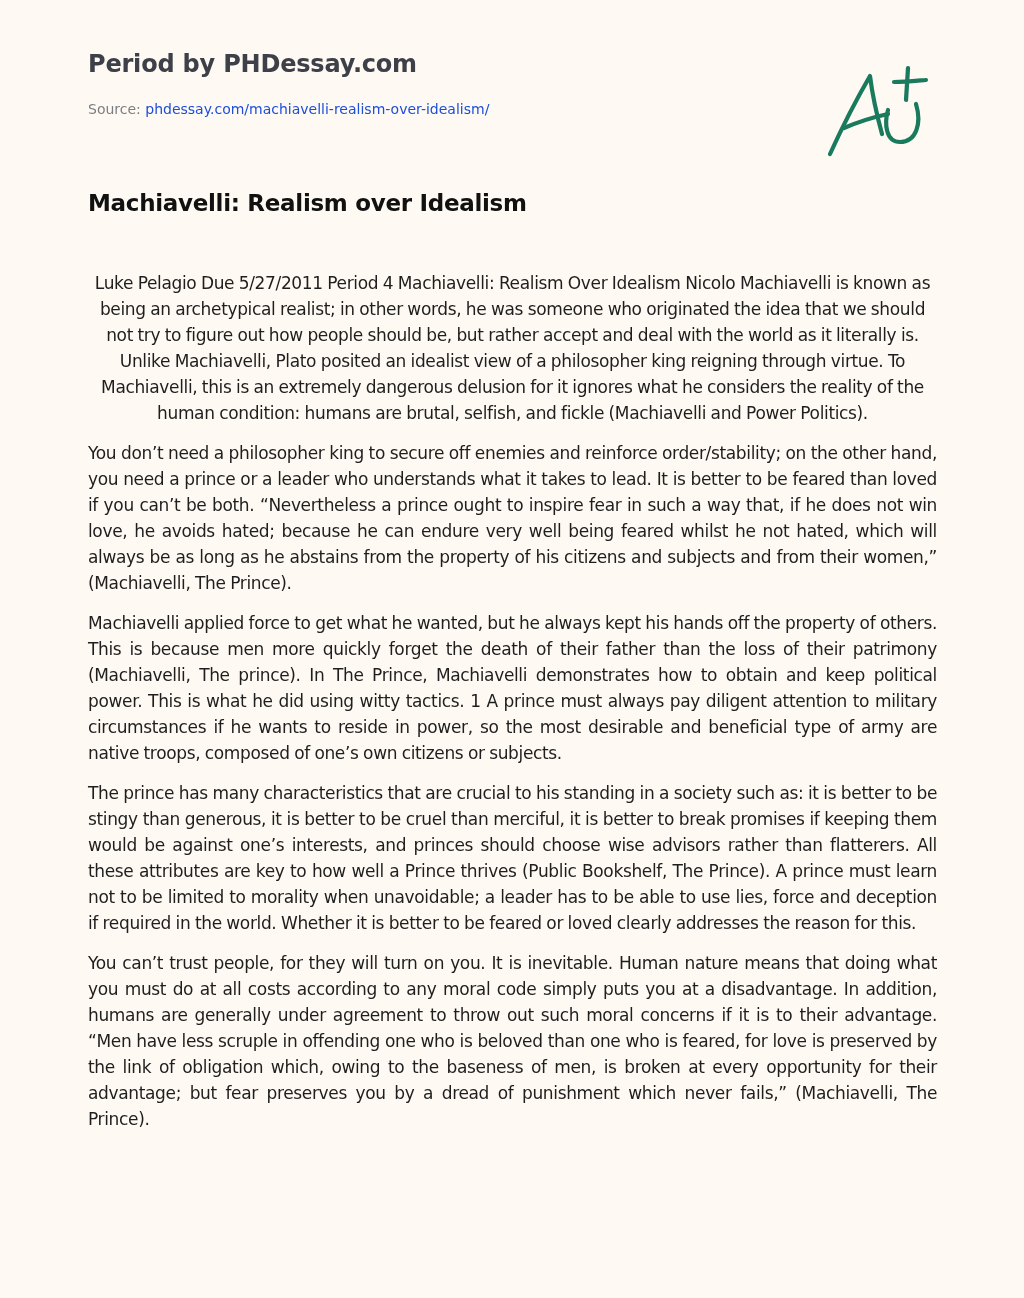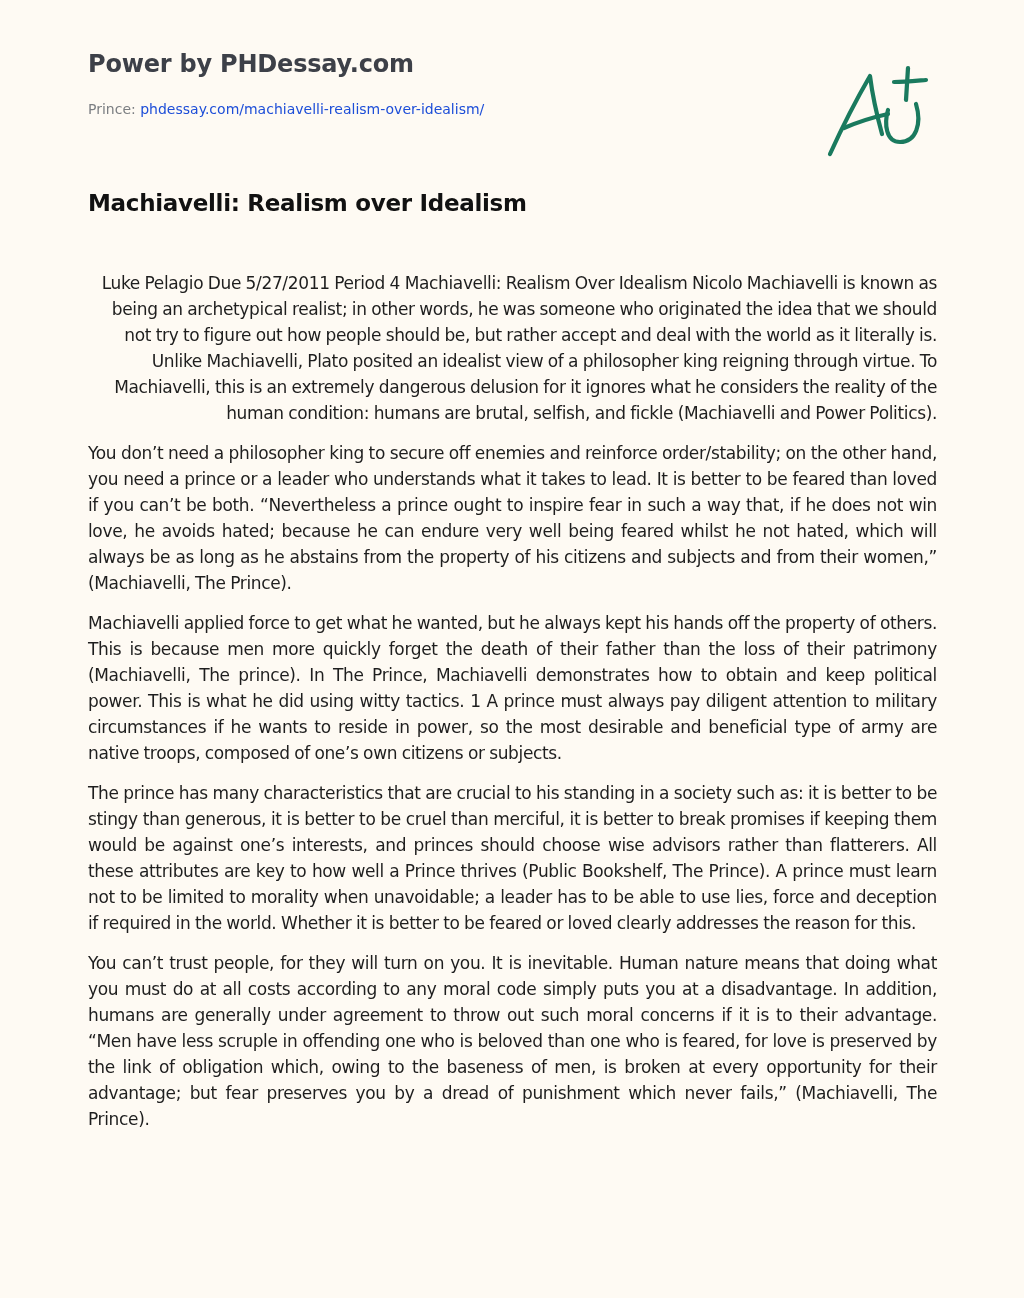--- a/index.html
+++ b/index.html
@@ -63,30 +63,30 @@
     .essay p {
       margin: 0 0 14px 0;
       font-size: 17px;
       line-height: 26px;
       text-align: justify;
       letter-spacing: -0.35px;
       word-spacing: -0.5px;
       color: #1e1e1e;
     }
     .essay p.left {
-      text-align: right;
+      text-align: center;
     }
   </style>
 </head>
 <body>
 
-<div class="brand">Power by PHDessay.com</div>
+<div class="brand">Period by PHDessay.com</div>
 
 <div class="source">
-  <span>Prince: </span><a>phdessay.com/machiavelli-realism-over-idealism/</a>
+  <span>Source: </span><a>phdessay.com/machiavelli-realism-over-idealism/</a>
 </div>
 
 <svg class="logo" viewBox="0 0 110 100">
   <g fill="none" stroke="#1a7a5e" stroke-width="4.2" stroke-linecap="round" stroke-linejoin="round">
 
     <path d="M8 92 C 18 70, 34 38, 48 14 C 50 30, 54 50, 60 72"></path>
 
     <path d="M22 66 C 36 60, 52 55, 66 52"></path>
 
     <path d="M86 6 L 84 38"></path>

